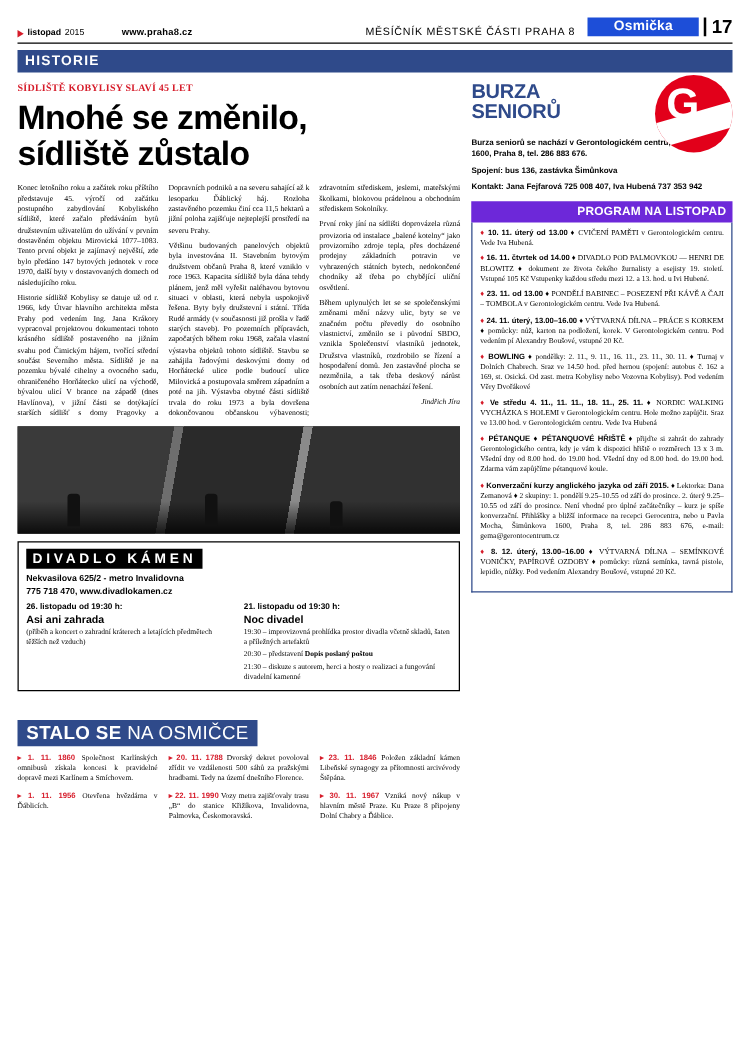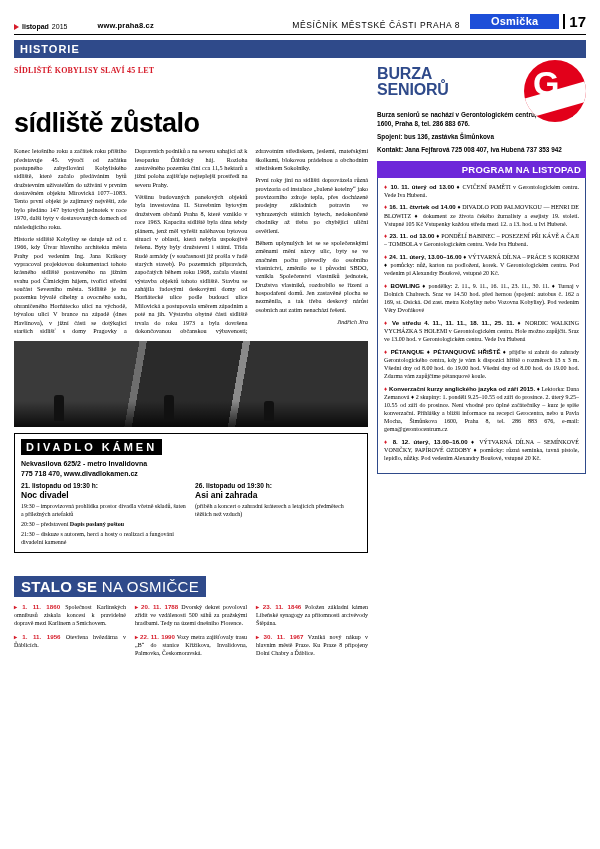--- a/index.html
+++ b/index.html
@@ -115,21 +115,21 @@
     </div>
   </div>
   <div class="rule"></div>
   <div class="sectionbar">HISTORIE</div>
 
   <div class="cols">
 
     <div class="left">
       <div class="kicker">SÍDLIŠTĚ KOBYLISY SLAVÍ 45 LET</div>
       <h1 class="headline">
-        <br>
+        <span>Mnohé se změnilo,</span><br>
         <span>sídliště zůstalo</span>
       </h1>
 
       <div class="artcols">
         <p>Konec letošního roku a začátek roku příštího představuje 45. výročí od začátku postupného zabydlování Kobyliského sídliště, které začalo předáváním bytů družstevním uživatelům do užívání v prvním dostavěném objektu Mirovická 1077–1083. Tento první objekt je zajímavý nejvěští, zde bylo předáno 147 bytových jednotek v roce 1970, další byty v dostavovaných domech od následujícího roku.</p>
         <p>Historie sídliště Kobylisy se datuje už od r. 1966, kdy Útvar hlavního architekta města Prahy pod vedením Ing. Jana Krákory vypracoval projektovou dokumentaci tohoto krásného sídliště postaveného na jižním svahu pod Čimickým hájem, tvořící střední součást Severního města. Sídliště je na pozemku bývalé cihelny a ovocného sadu, ohraničeného Horňátecko ulicí na východě, bývalou ulicí V brance na západě (dnes Havlínova), v jižní části se dotýkající starších sídlišť s domy Pragovky a Dopravních podniků a na severu sahající až k lesoparku Ďáblický háj. Rozloha zastavěného pozemku činí cca 11,5 hektarů a jižní poloha zajišťuje nejteplejší prostředí na severu Prahy.</p>
         <p>Většinu budovaných panelových objektů byla investována II. Stavebním bytovým družstvem občanů Praha 8, které vzniklo v roce 1963. Kapacita sídliště byla dána tehdy plánem, jenž měl vyřešit naléhavou bytovou situaci v oblasti, která nebyla uspokojivě řešena. Byty byly družstevní i státní. Třída Rudé armády (v současnosti již prošla v řadě starých staveb). Po pozemních přípravách, započatých během roku 1968, začala vlastní výstavba objektů tohoto sídliště. Stavbu se zahájila řadovými deskovými domy od Horňátecké ulice podle budoucí ulice Milovická a postupovala směrem západním a poté na jih. Výstavba obytné části sídliště trvala do roku 1973 a byla dovršena dokončovanou občanskou výbavenosti; zdravotním střediskem, jeslemi, mateřskými školkami, blokovou prádelnou a obchodním střediskem Sokolníky.</p>
         <p>První roky jíní na sídlišti doprovázela různá provizoria od instalace „balené kotelny“ jako provizorního zdroje tepla, přes docházené prodejny základních potravin ve vyhrazených státních bytech, nedokončené chodníky až třeba po chybějící uliční osvětlení.</p>
         <p>Během uplynulých let se se společenskými změnami mění názvy ulic, byty se ve značném počtu převedly do osobního vlastnictví, změnilo se i původní SBDO, vznikla Společenství vlastníků jednotek, Družstva vlastníků, rozdrobilo se řízení a hospodaření domů. Jen zastavěné plocha se nezměnila, a tak třeba deskový nárůst osobních aut zatím nenachází řešení.</p>
         <p class="sign">Jindřich Jíra</p>
@@ -144,37 +144,37 @@
       </div>
 
       <div class="kamen">
         <div class="kt">DIVADLO KÁMEN</div>
         <div class="addr">
           <span>Nekvasilova 625/2 - metro Invalidovna</span><br>
           <span>775 718 470, www.divadlokamen.cz</span>
         </div>
         <div class="kcols">
           <div>
+            <div class="kdate">26. listopadu od 19:30 h:</div>
+            <div class="ktitle">Asi ani zahrada</div>
+            <div class="kline">
+              <span>(příběh a koncert o zahradní kráterech a letajících předmětech těžších než vzduch)</span>
+            </div>
+          </div>
+          <div>
             <div class="kdate">21. listopadu od 19:30 h:</div>
             <div class="ktitle">Noc divadel</div>
             <div class="kline">
               <span>19:30 – improvizovná prohlídka prostor divadla včetně skladů, šaten a příležných artefaktů</span>
             </div>
             <div class="kline">
               <span>20:30 – představení <b>Dopis poslaný poštou</b></span>
             </div>
             <div class="kline">
               <span>21:30 – diskuze s autorem, herci a hosty o realizaci a fungování divadelní kamenné</span>
-            </div>
-          </div>
-          <div>
-            <div class="kdate">26. listopadu od 19:30 h:</div>
-            <div class="ktitle">Asi ani zahrada</div>
-            <div class="kline">
-              <span>(příběh a koncert o zahradní kráterech a letajících předmětech těžších než vzduch)</span>
             </div>
           </div>
         </div>
       </div>
 
       <div class="stalo">
         <div class="stalo-head">
           <span>STALO SE</span><span class="thin"> NA OSMIČCE</span>
         </div>
         <div class="stalo-cols">

